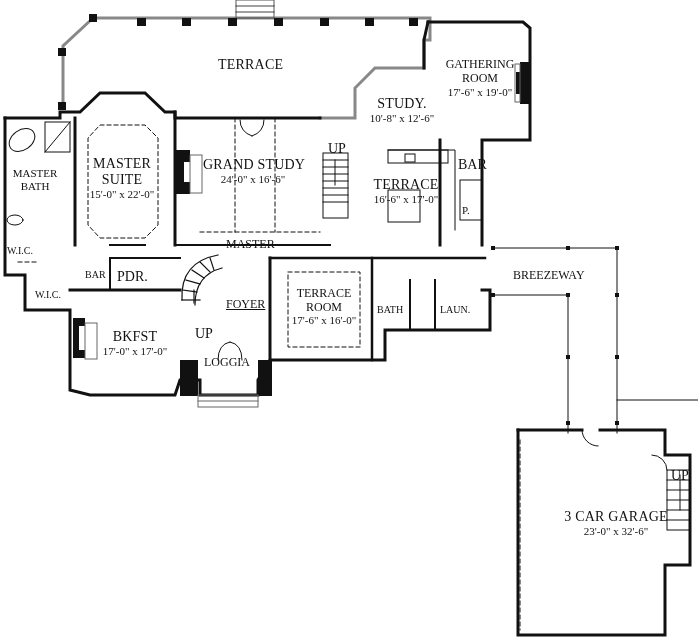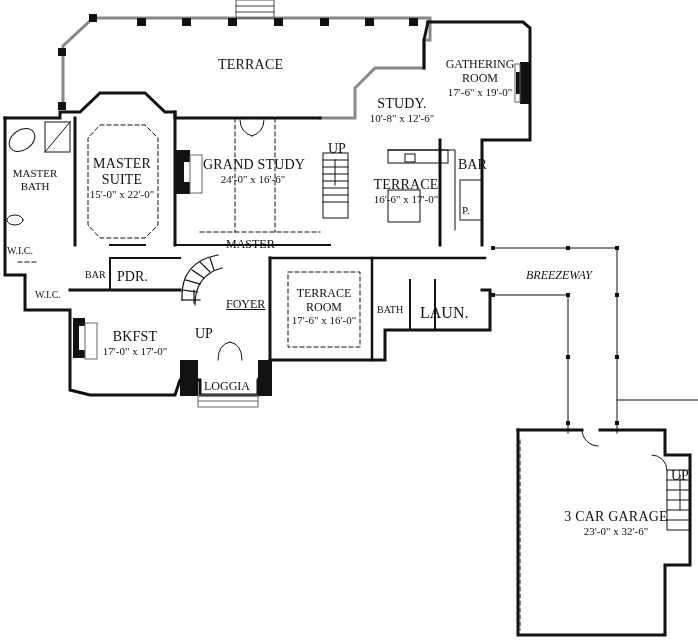--- a/index.html
+++ b/index.html
@@ -209,32 +209,32 @@
 <div class="lbl tiny" style="left:35px;top:290px;font-size:10px;">W.I.C.</div>
 <div class="lbl tiny" style="left:85px;top:270px;font-size:10px;">BAR</div>
 <div class="lbl tiny" style="left:117px;top:270px;font-size:14px;">PDR.</div>
 
 <div class="lbl" style="left:95px;top:330px;width:80px;">
   <div class="rm">BKFST</div>
   <div class="dim" style="margin-top:2px;">17'-0" x 17'-0"</div>
 </div>
 
 <div class="lbl rm-sm" style="left:226px;top:298px;text-decoration:underline;">FOYER</div>
-<div class="lbl rm-sm" style="left:204px;top:380px;">LOGGIA</div>
+<div class="lbl rm-sm" style="left:204px;top:356px;">LOGGIA</div>
 
 <div class="lbl" style="left:284px;top:287px;width:80px;">
   <div class="rm-sm">TERRACE</div>
   <div class="rm-sm" style="margin-top:2px;">ROOM</div>
   <div class="dim" style="margin-top:2px;">17'-6" x 16'-0"</div>
 </div>
 
 <div class="lbl tiny" style="left:377px;top:305px;font-size:10px;">BATH</div>
-<div class="lbl tiny" style="left:420px;top:305px;font-size:16px;text-align:right;">LAUN.</div>
-
-<div class="lbl rm-sm" style="left:526px;top:269px;font-style:italic;">BREEZEWAY</div>
+<div class="lbl tiny" style="left:440px;top:305px;font-size:10px;text-align:right;">LAUN.</div>
+
+<div class="lbl rm-sm" style="left:513px;top:269px;">BREEZEWAY</div>
 
 <div class="lbl" style="left:556px;top:510px;width:120px;">
   <div class="rm">3 CAR GARAGE</div>
   <div class="dim" style="margin-top:2px;">23'-0" x 32'-6"</div>
 </div>
 
 <div class="lbl tiny" style="left:328px;top:142px;">UP</div>
 <div class="lbl tiny" style="left:195px;top:327px;">UP</div>
 <div class="lbl tiny" style="left:671px;top:469px;">UP</div>
 

